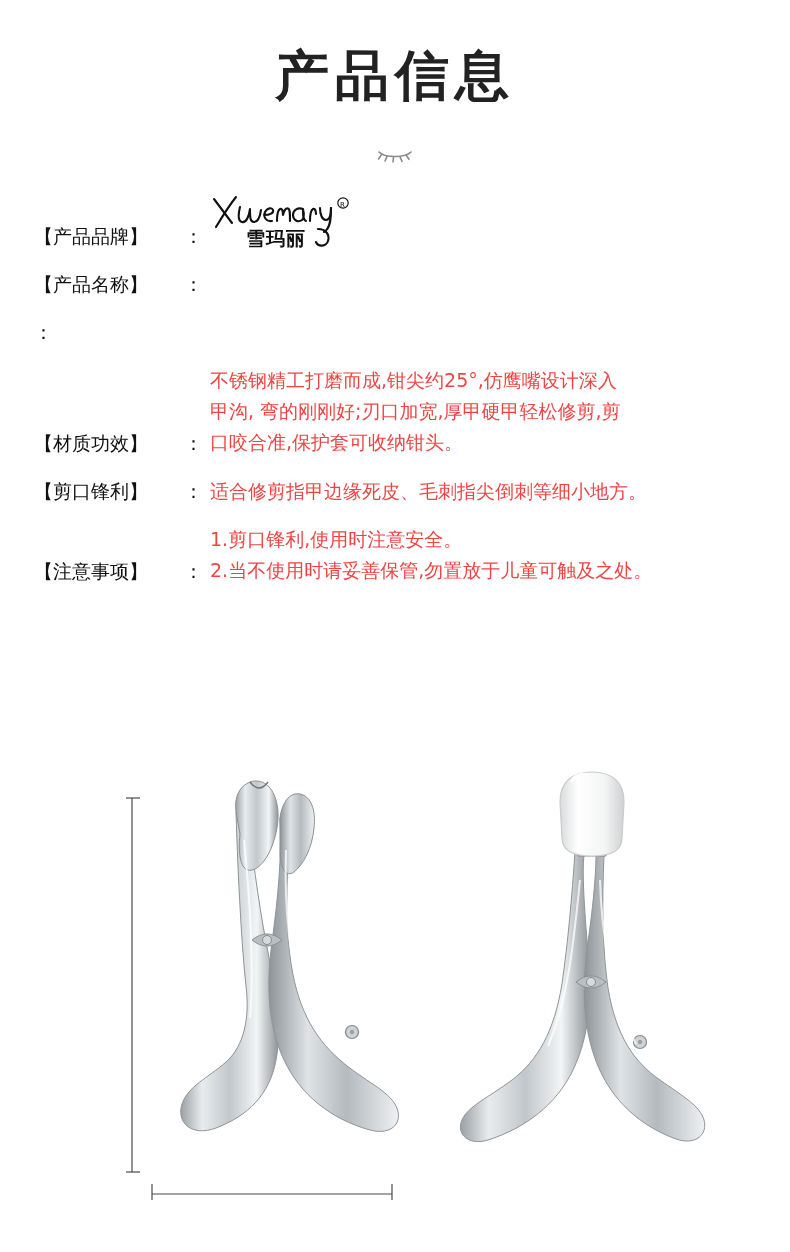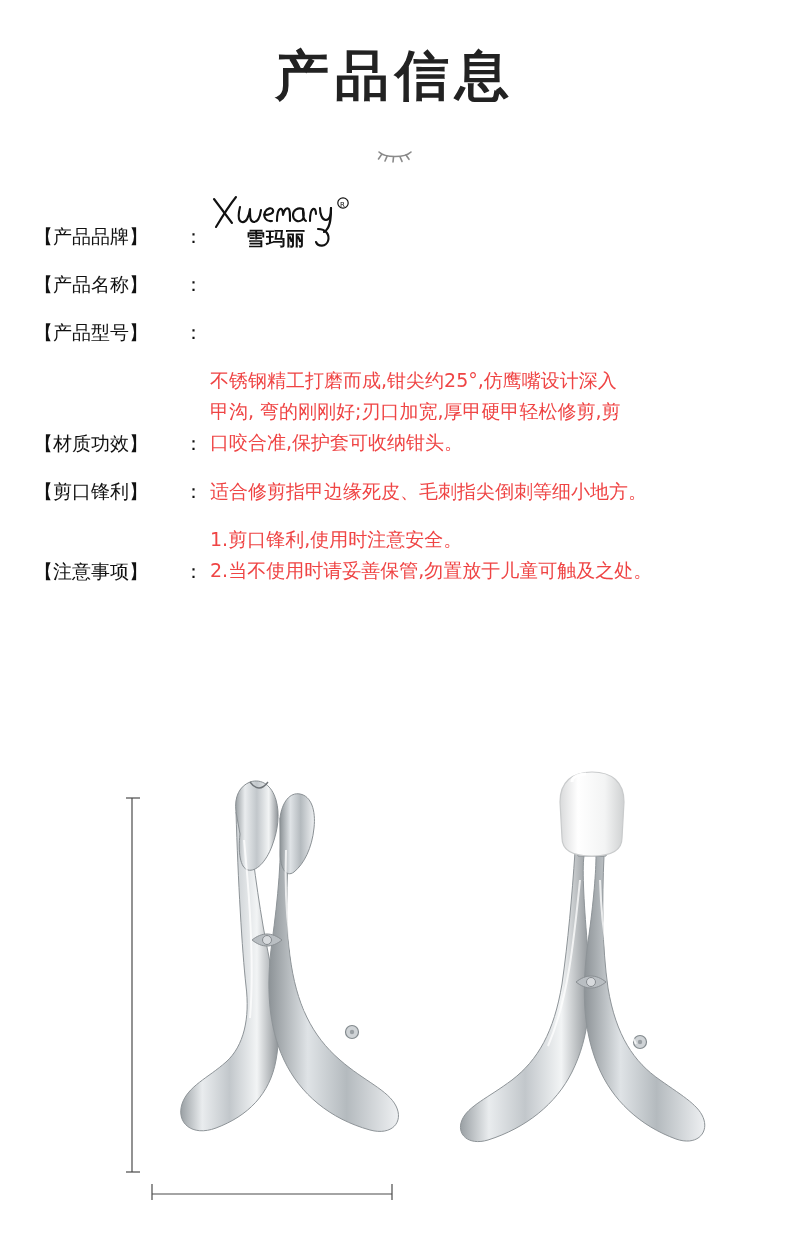--- a/index.html
+++ b/index.html
@@ -141,21 +141,20 @@
       </div>
     </div>
   </div>
 
   <div class="spec-row">
     <div class="spec-label">【产品名称】</div>
     <div class="spec-colon">：</div>
   </div>
 
   <div class="spec-row">
-    <div class="spec-label">【产品型号】</div>
     <div class="spec-colon">：</div>
   </div>
 
   <div class="spec-row row-material">
     <div class="spec-label">【材质功效】</div>
     <div class="spec-colon">：</div>
     <div class="spec-value">
       <p>不锈钢精工打磨而成,钳尖约25°,仿鹰嘴设计深入</p>
       <p>甲沟, 弯的刚刚好;刃口加宽,厚甲硬甲轻松修剪,剪</p>
       <p>口咬合准,保护套可收纳钳头。</p>

